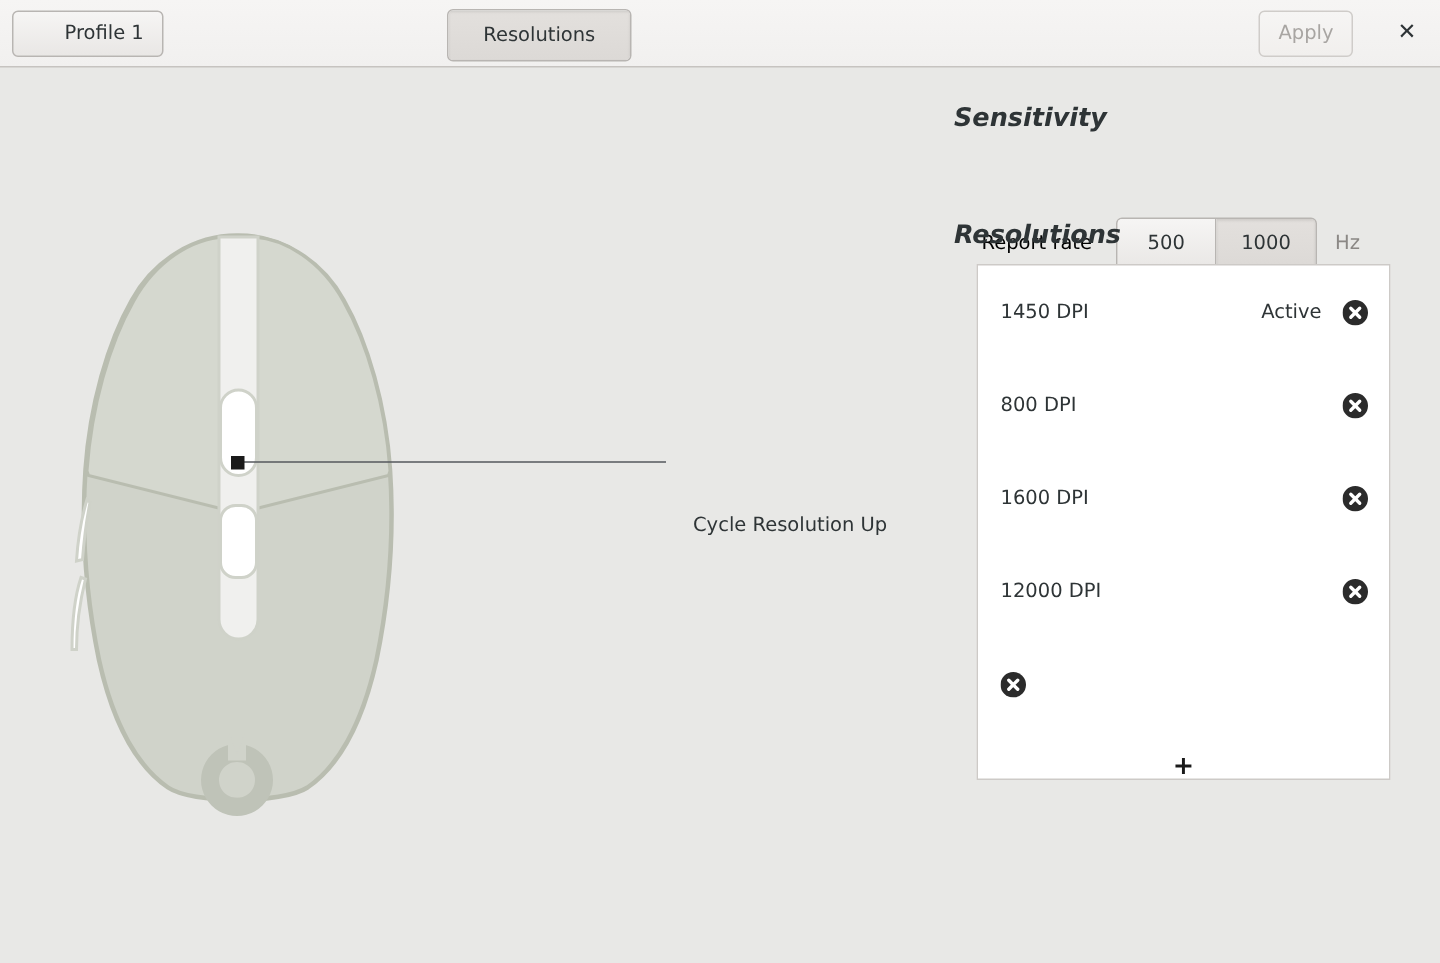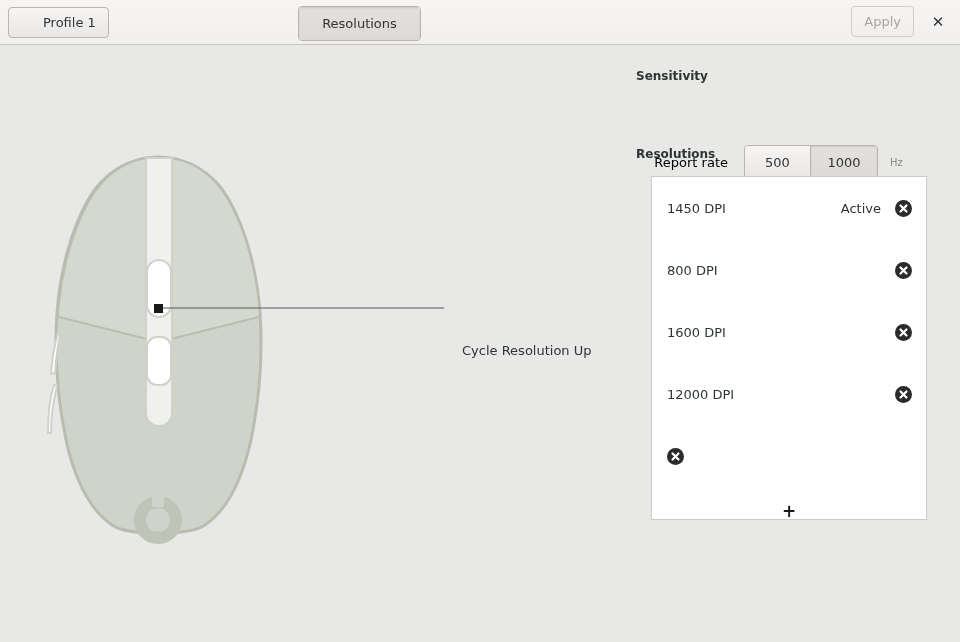--- a/index.html
+++ b/index.html
@@ -38,21 +38,22 @@
   .hb-center {
     position: absolute;
     left: 298px;
     top: 6px;
   }
   .hb-right {
     position: absolute;
     right: 6px;
     top: 6px;
     display: flex;
-    gap: 0px;
+    align-items: center;
+    gap: 12px;
   }
 
   .btn {
     font-family: "DejaVu Sans", "Liberation Sans", sans-serif;
     font-size: 13px;
     color: #2e3436;
     background: linear-gradient(180deg, #f6f5f4 0%, #e9e7e5 100%);
     border: 1px solid #b8b5b2;
     border-radius: 4px;
     padding: 0 12px;
@@ -153,23 +154,24 @@
   
   .settings-pane {
     position: absolute;
     left: 620px; top: 0;
     width: 340px;
     height: 597px;
   }
 
   .section-title {
     position: absolute;
-    font-size: 12px;
+    font-size: 17px;
     font-weight: bold;
     color: #2e3436;
+    font-style: italic;
   }
   #sensitivity-title { left: 16px; top: 24px; }
   #resolutions-title { left: 16px; top: 102px; }
 
   .report-row {
     position: absolute;
     left: 16px;
     top: 99px;
     width: 300px;
     height: 36px;
@@ -181,21 +183,21 @@
     text-align: right;
     padding-right: 16px;
     box-sizing: border-box;
     color: #000000;
     font-size: 13px;
   }
   .rate-switcher .seg { width: 66px; height: 33px; line-height: 33px; }
   .hz-label {
     margin-left: 12px;
     color: #8b8885;
-    font-size: 10px;
+    font-size: 13px;
   }
 
   
   .res-frame {
     position: absolute;
     left: 31px;
     top: 131px;
     width: 276px;
     height: 344px;
     background: #ffffff;

